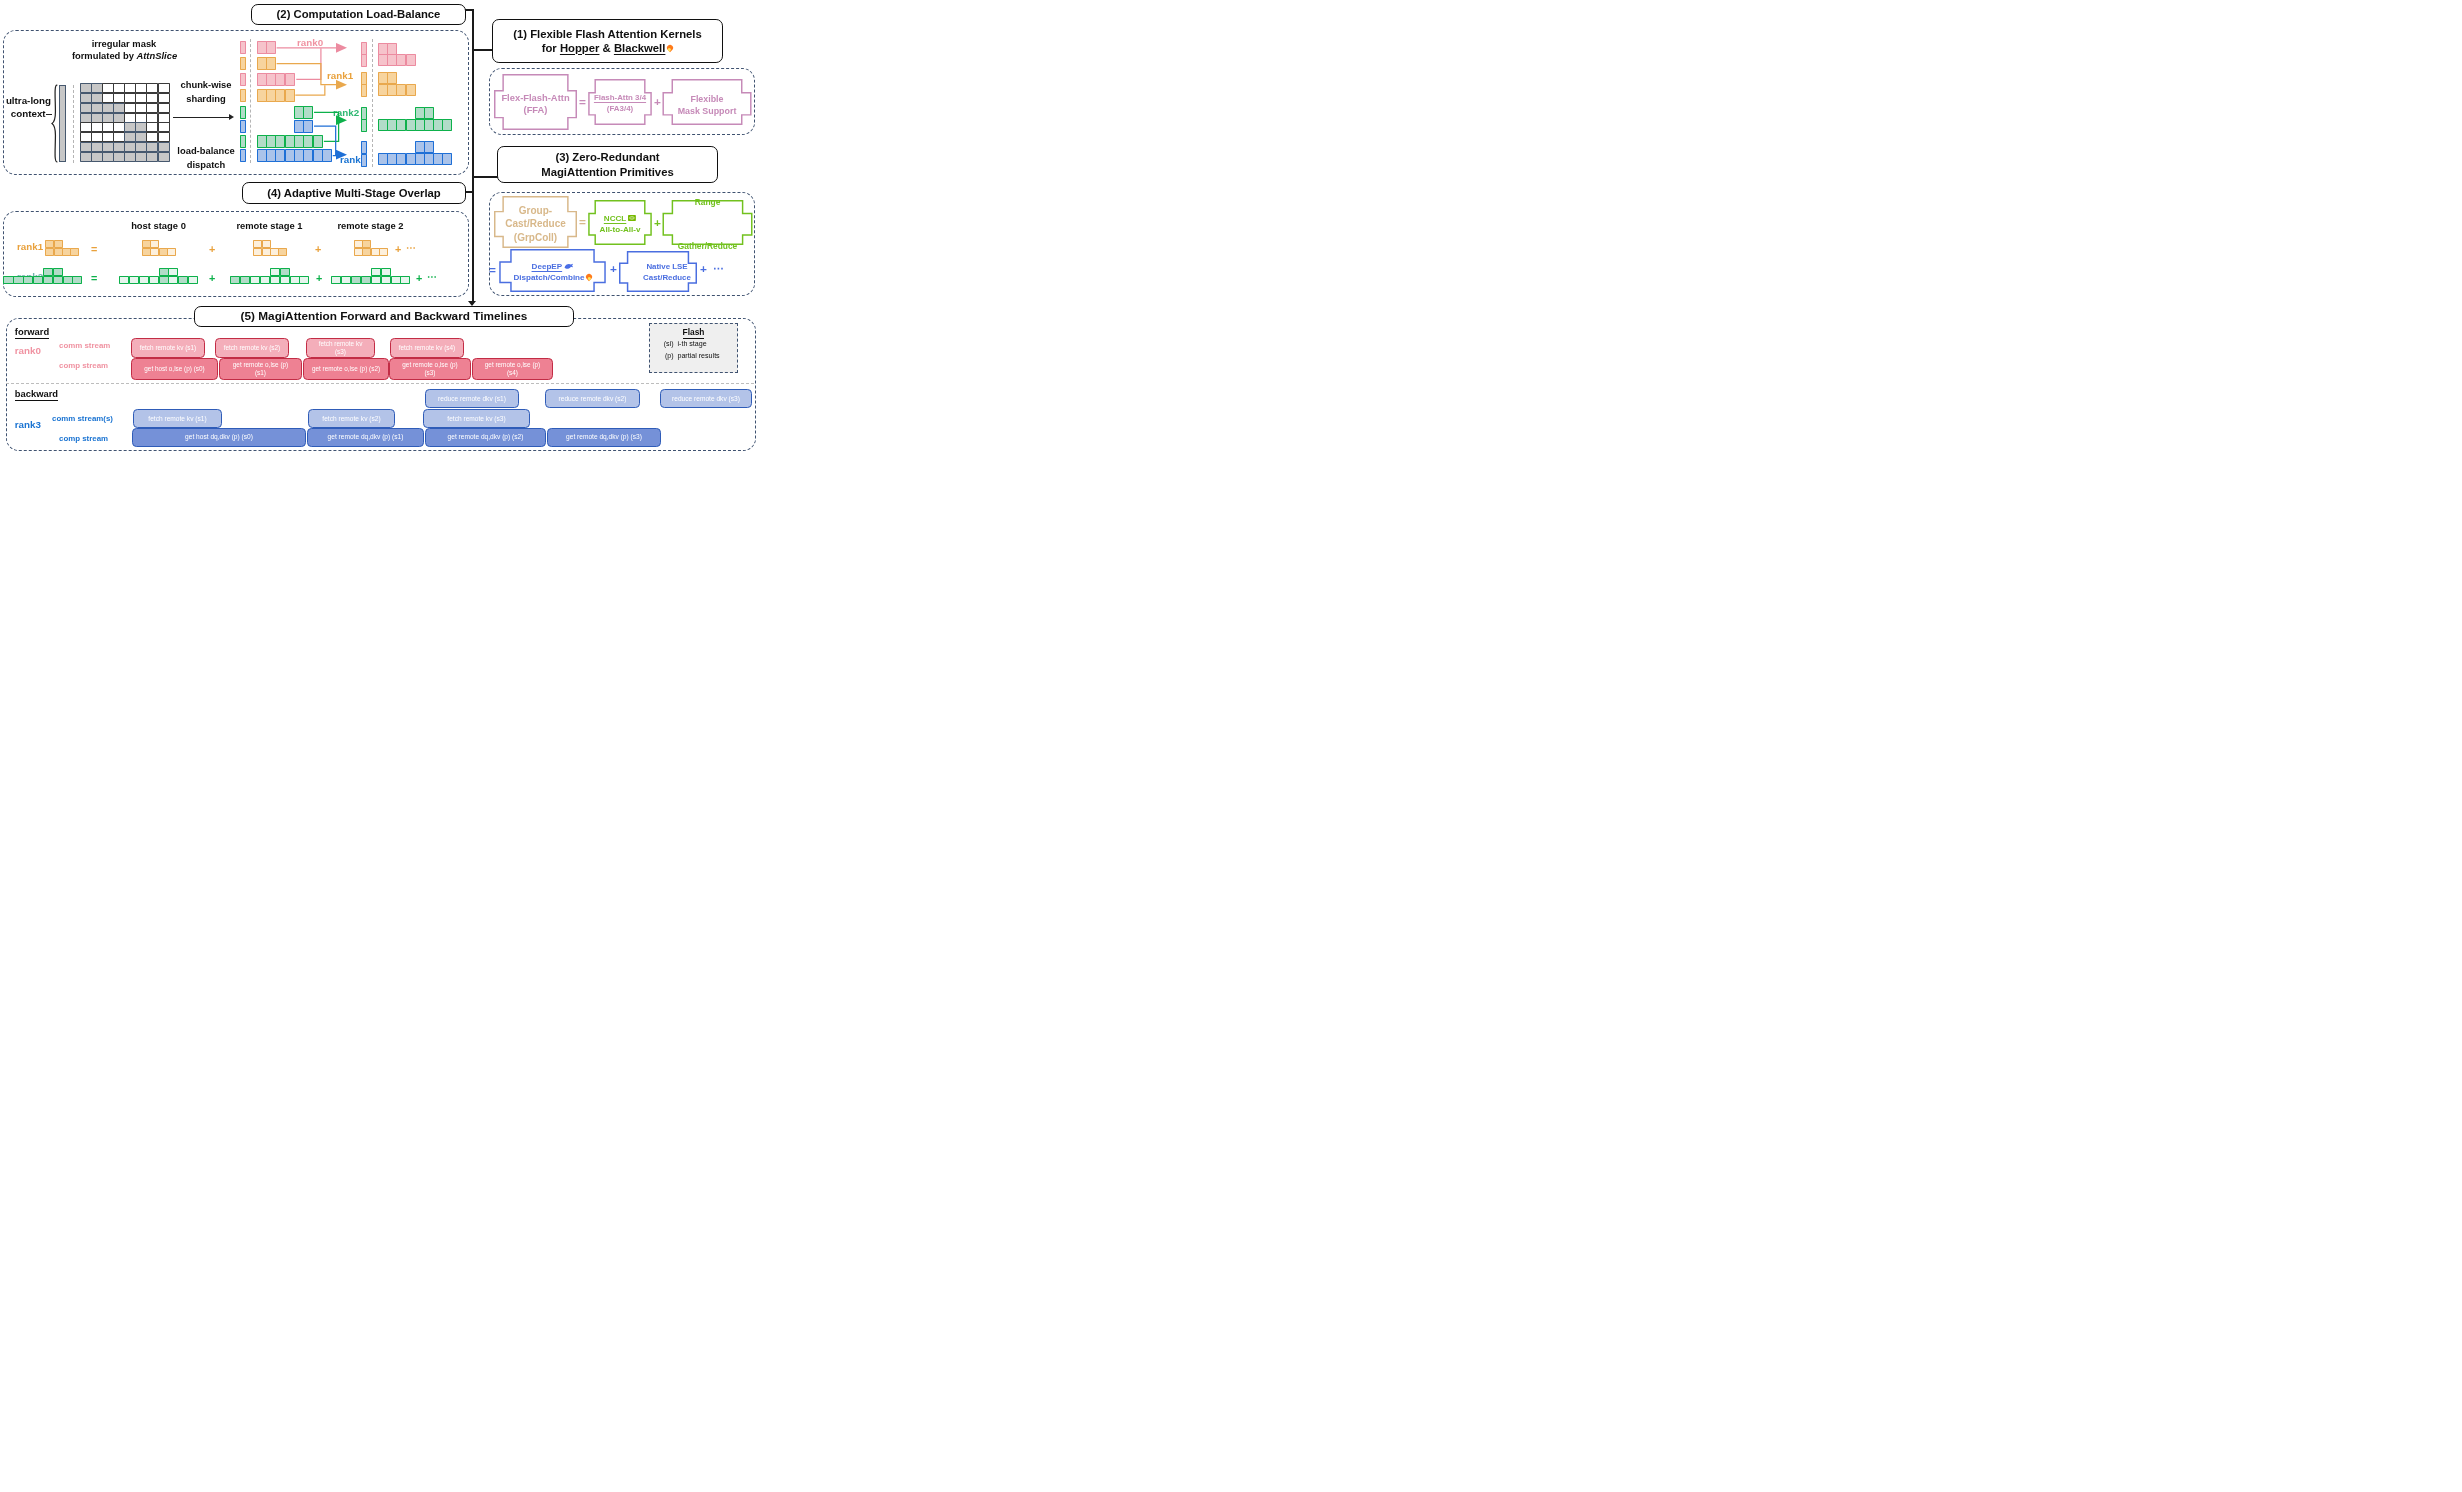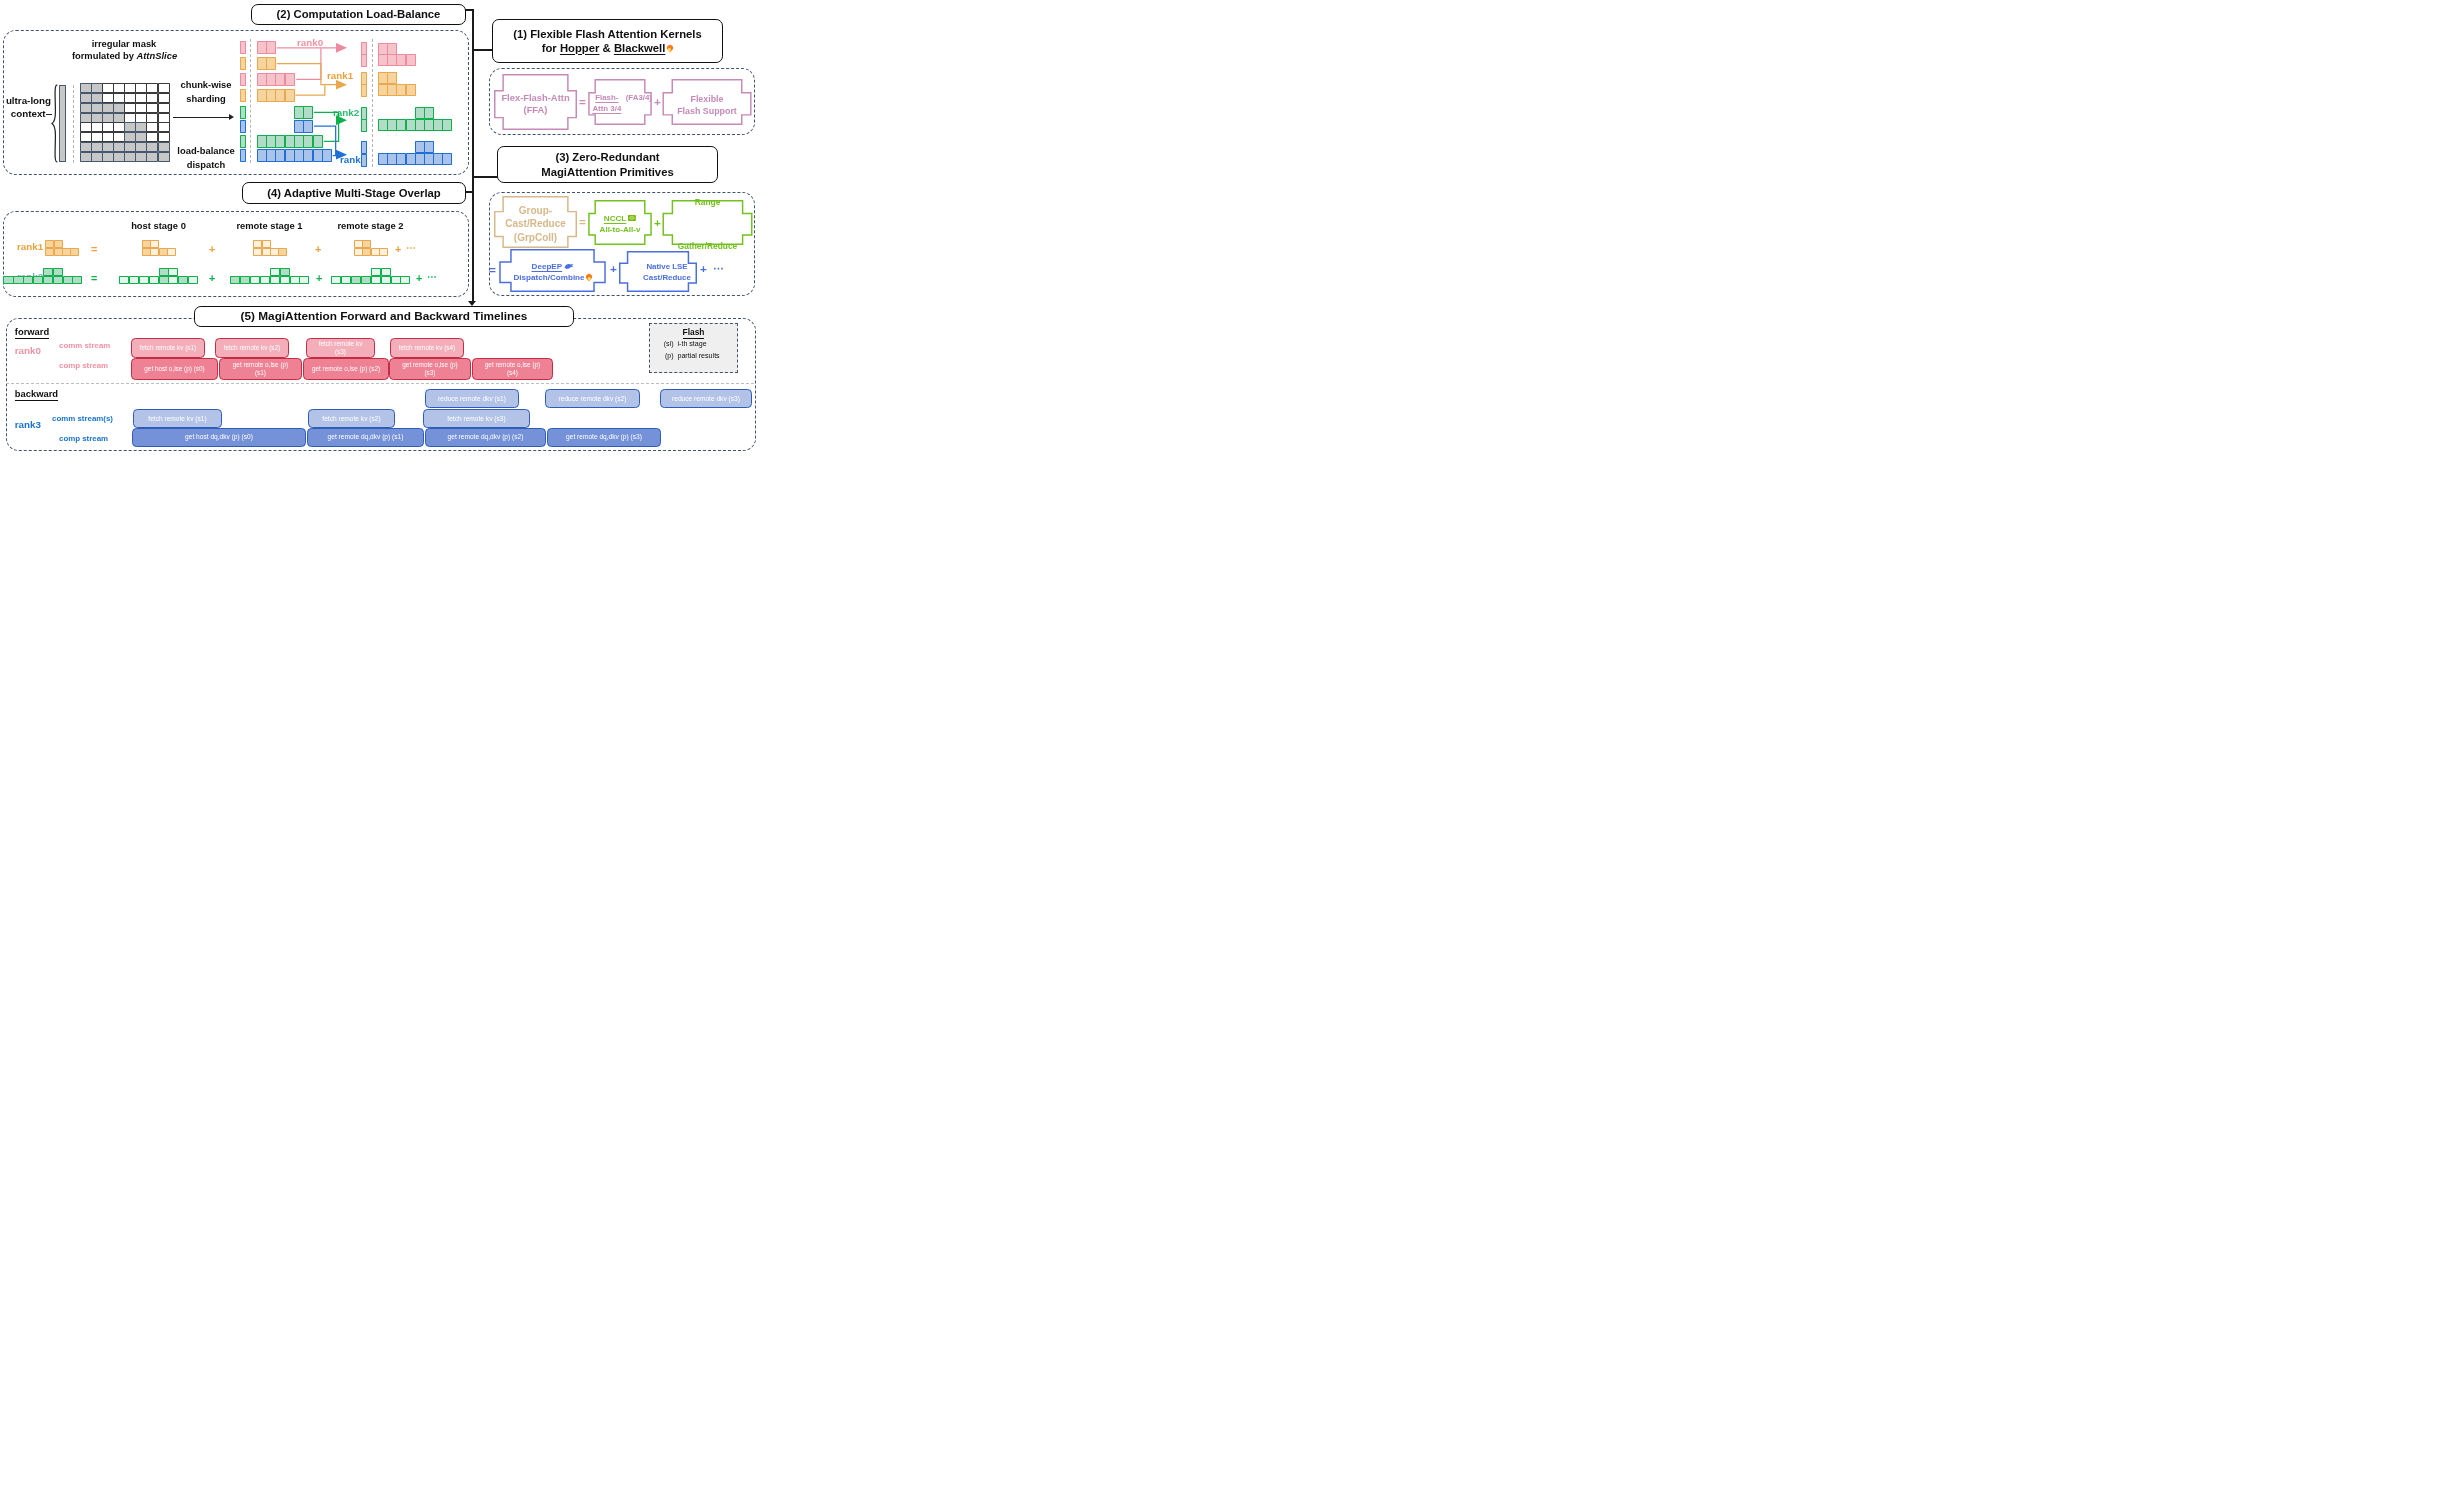--- a/index.html
+++ b/index.html
@@ -348,33 +348,33 @@
         <div class="piece-text" style="left: 0px; top: 16.7px; width: 83px; height: 27px; font-size: 9.4px; color: rgb(198, 138, 184); display: flex; flex-direction: column; justify-content: center;">
           <div><span class="">Flex-Flash-Attn</span></div>
           <div><span class="">(FFA)</span></div>
         </div>
       </div>
       <div class="lbl" style="left: 579px; top: 95px; font-size: 11.8px; color: rgb(198, 138, 184);">=</div>
       <div style="position: absolute; left: 588px; top: 79px; width: 64px; height: 46px;">
         <svg width="64" height="46" viewBox="0 0 130 94">
           <path d="M 14.3,1.5 H 115.7 V 28.2 H 128.5 V 73.32000000000001 H 115.7 V 92.5 H 14.3 V 73.32000000000001 H 1.5 V 28.2 H 14.3 Z" fill="#fff" stroke="#c68ab8" stroke-width="3"></path>
         </svg>
-        <div class="piece-text" style="left: 0px; top: 14px; width: 64px; height: 22px; font-size: 7.9px; color: rgb(198, 138, 184); display: flex; flex-direction: row; justify-content: center;">
+        <div class="piece-text" style="left: 0px; top: 14px; width: 64px; height: 22px; font-size: 7.9px; color: rgb(198, 138, 184); display: flex; flex-direction: column; justify-content: center;">
           <div><span class="u">Flash-Attn 3/4</span></div>
           <div><span class="">(FA3/4)</span></div>
         </div>
       </div>
       <div class="lbl" style="left: 654px; top: 95px; font-size: 11.8px; color: rgb(198, 138, 184);">+</div>
       <div style="position: absolute; left: 662px; top: 79px; width: 90px; height: 46px;">
         <svg width="90" height="46" viewBox="0 0 182 94">
           <path d="M 20.02,1.5 H 161.98 V 28.2 H 180.5 V 73.32000000000001 H 161.98 V 92.5 H 20.02 V 73.32000000000001 H 1.5 V 28.2 H 20.02 Z" fill="#fff" stroke="#c68ab8" stroke-width="3"></path>
         </svg>
         <div class="piece-text" style="left: 0px; top: 14px; width: 90px; height: 22px; font-size: 8.9px; color: rgb(198, 138, 184); display: flex; flex-direction: column; justify-content: space-between;">
           <div><span class="">Flexible</span></div>
-          <div><span class="">Flash Support</span></div>
+          <div><span class="">Mask Support</span></div>
         </div>
       </div>
       <div style="position: absolute; left: 494px; top: 196px; width: 83px; height: 52px;">
         <svg width="83" height="52" viewBox="0 0 168 105">
           <path d="M 18.48,1.5 H 149.52 V 31.5 H 166.5 V 81.9 H 149.52 V 103.5 H 18.48 V 81.9 H 1.5 V 31.5 H 18.48 Z" fill="#fff" stroke="#d8b88a" stroke-width="3"></path>
         </svg>
         <div class="piece-text" style="left: 0px; top: 15.5px; width: 83px; height: 25px; font-size: 10px; color: rgb(216, 184, 138); display: flex; flex-direction: column; justify-content: center;">
           <div><span class="">Group-Cast/Reduce</span></div>
           <div><span class="">(GrpColl)</span></div>
         </div>

